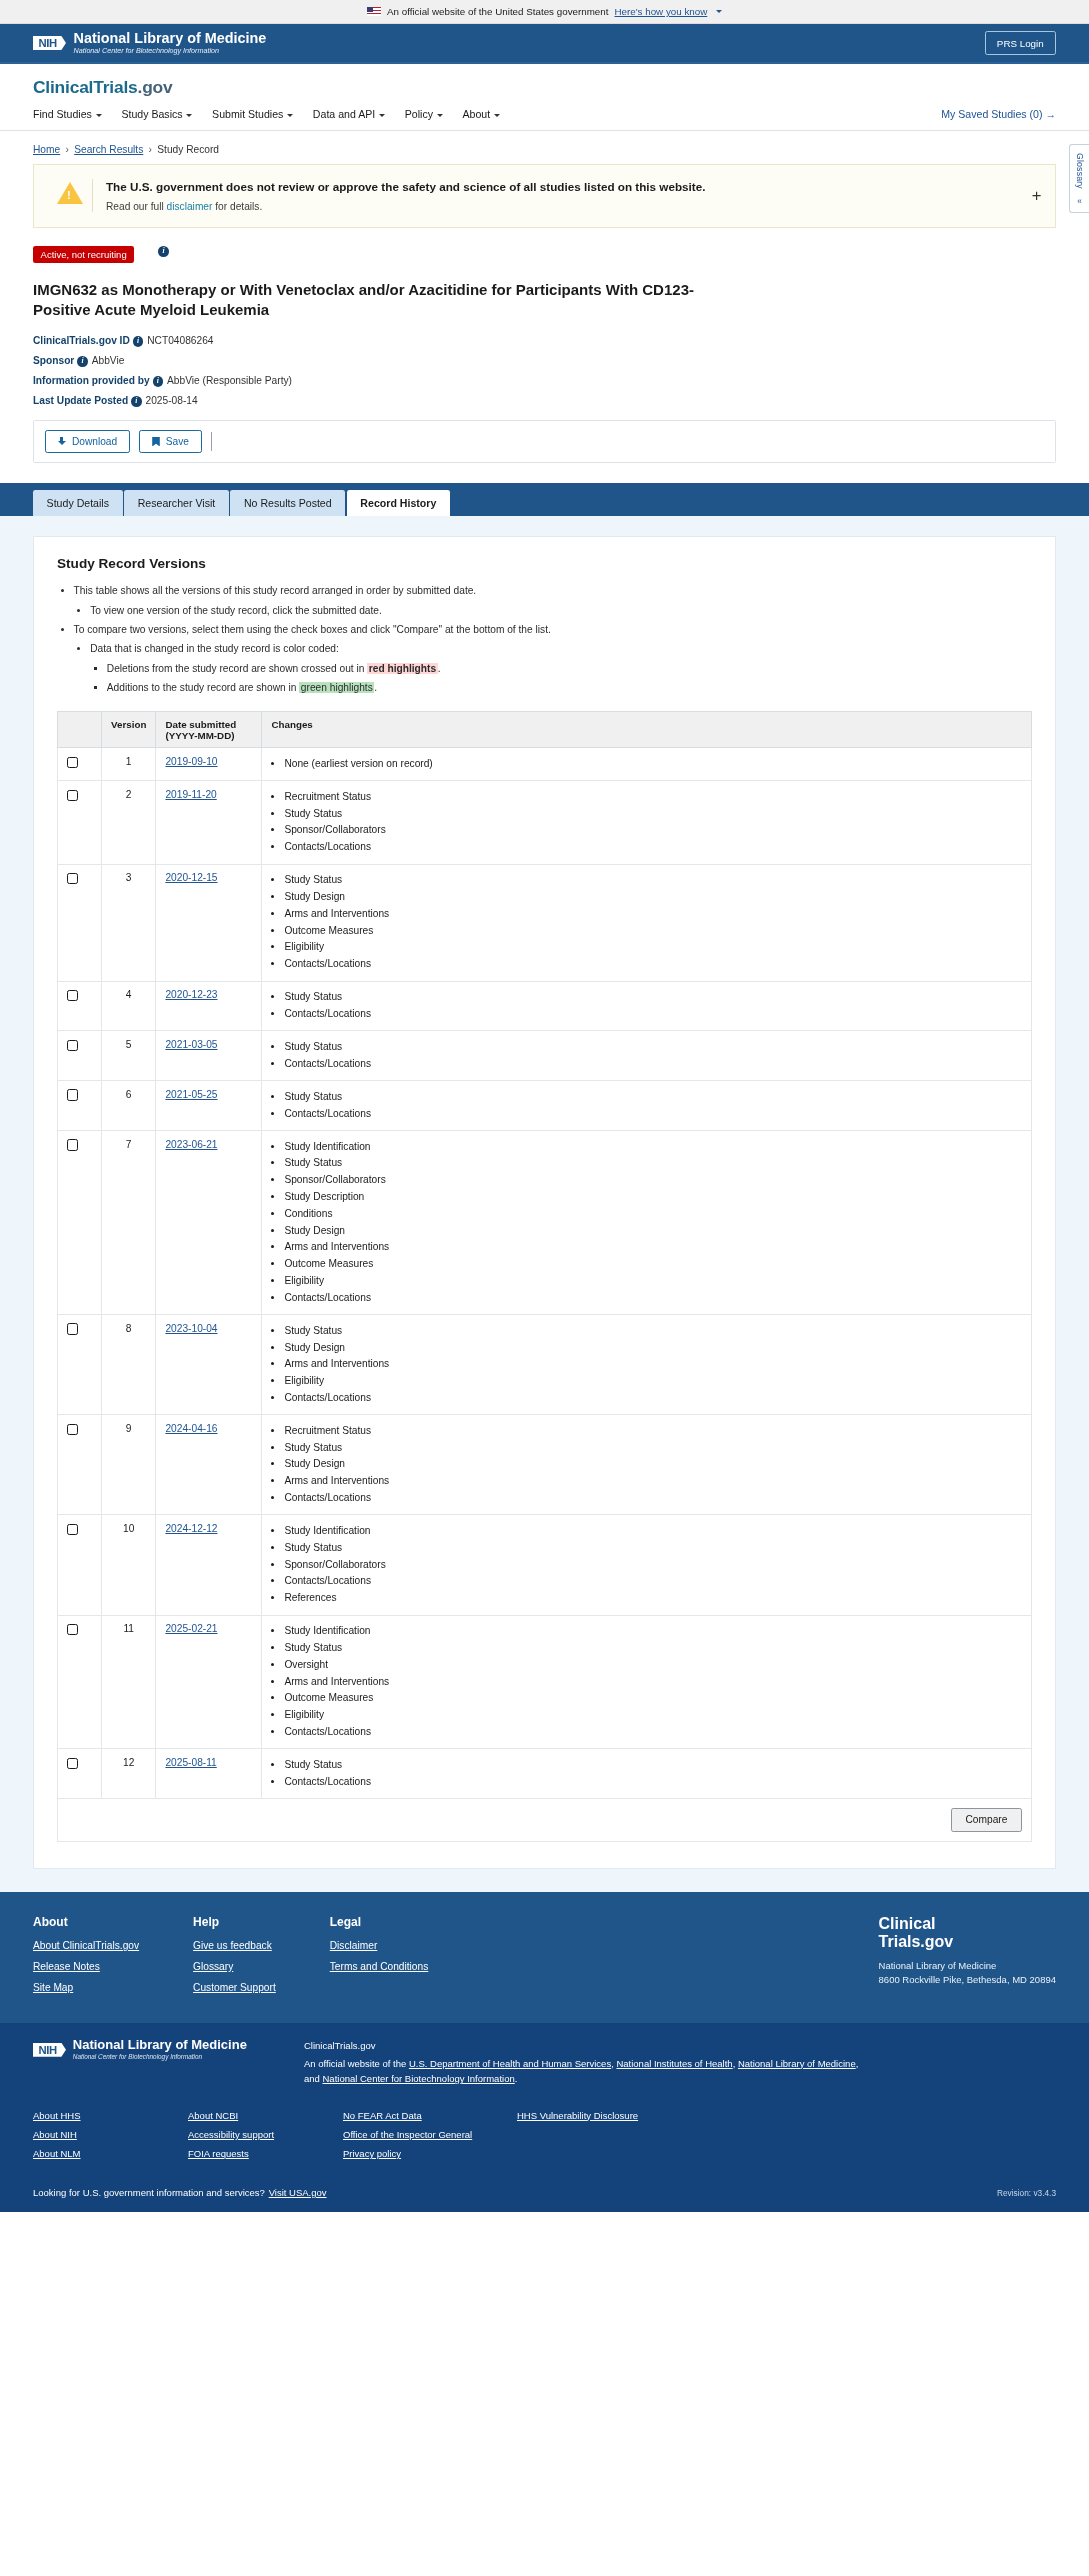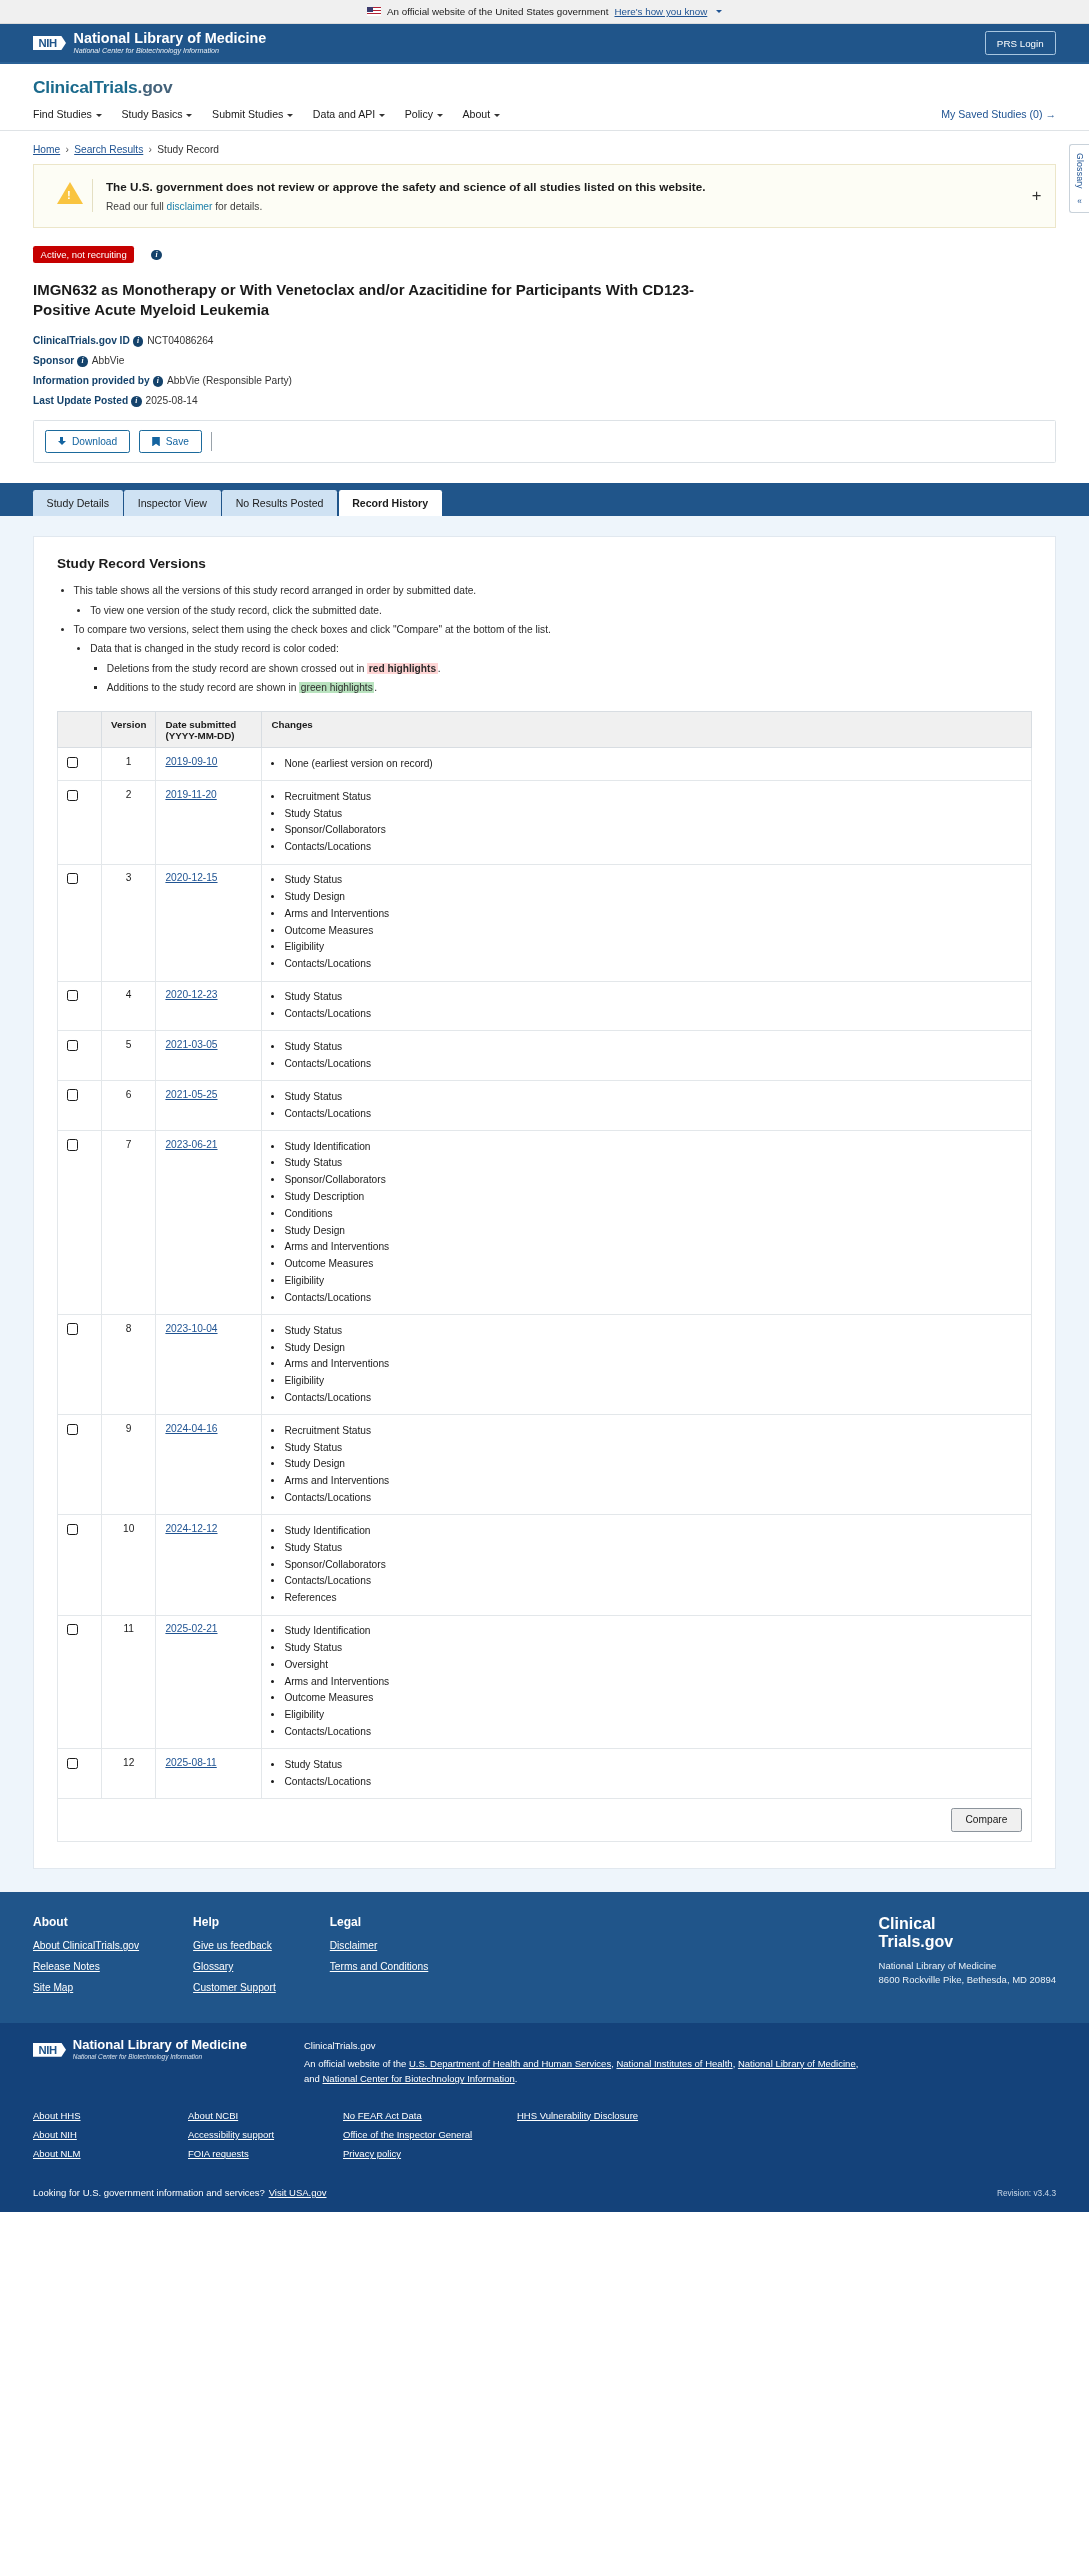--- a/index.html
+++ b/index.html
@@ -113,21 +113,21 @@
   }
   .alert-divider { width:0.8px; background:#e4dfc2; align-self:stretch; margin-right:13.6px;}
   .alert-body { flex:1; }
   .alert-title { font-size:11.7px; font-weight:bold; color:#1b1b1b; line-height:1.4;}
   .alert-sub { font-size:10.2px; color:#3d3d3d; margin-top:6px;}
   .alert-sub a { color:#1b7fa8; text-decoration:none;}
   .alert-plus { position:absolute; right:13.6px; top:50%; transform:translateY(-50%); font-size:16.6px; color:#333; cursor:pointer; line-height:1;}
 
   
   .study-head { padding: 18px 0 0 0;}
-  .badge-row { display:flex; align-items:center; gap:17px; }
+  .badge-row { display:flex; align-items:flex-start; gap:24px; }
   .badge-status {
     background:#c60000; color:#fff; font-size:9.5px; font-weight:normal;
     padding:3px 7.6px; border-radius:2.3px; display:inline-block;
   }
   .info-i {
     display:inline-block; width:10.6px;height:10.6px;border-radius:50%;
     background:#14426b; color:#fff; font-size:7.6px; font-weight:bold;
     text-align:center; line-height:10.6px; font-style:italic; font-family:"Liberation Serif", serif;
     vertical-align:middle; cursor:pointer;
   }
@@ -324,21 +324,21 @@
         <span class="icon-bm"></span>
         <span>Save</span>
       </button>
       <span class="vbar"></span>
     </div>
   </div>
 </div>
 
 <div class="tabs-strip">
   <div class="tab">Study Details</div>
-  <div class="tab">Inspector View</div>
+  <div class="tab">Researcher Visit</div>
   <div class="tab">No Results Posted</div>
   <div class="tab active">Record History</div>
 </div>
 
 <div class="content-wrap">
   <div class="panel">
     <h2>Study Record Versions</h2>
 
     <ul class="intro-list">
       <li>

